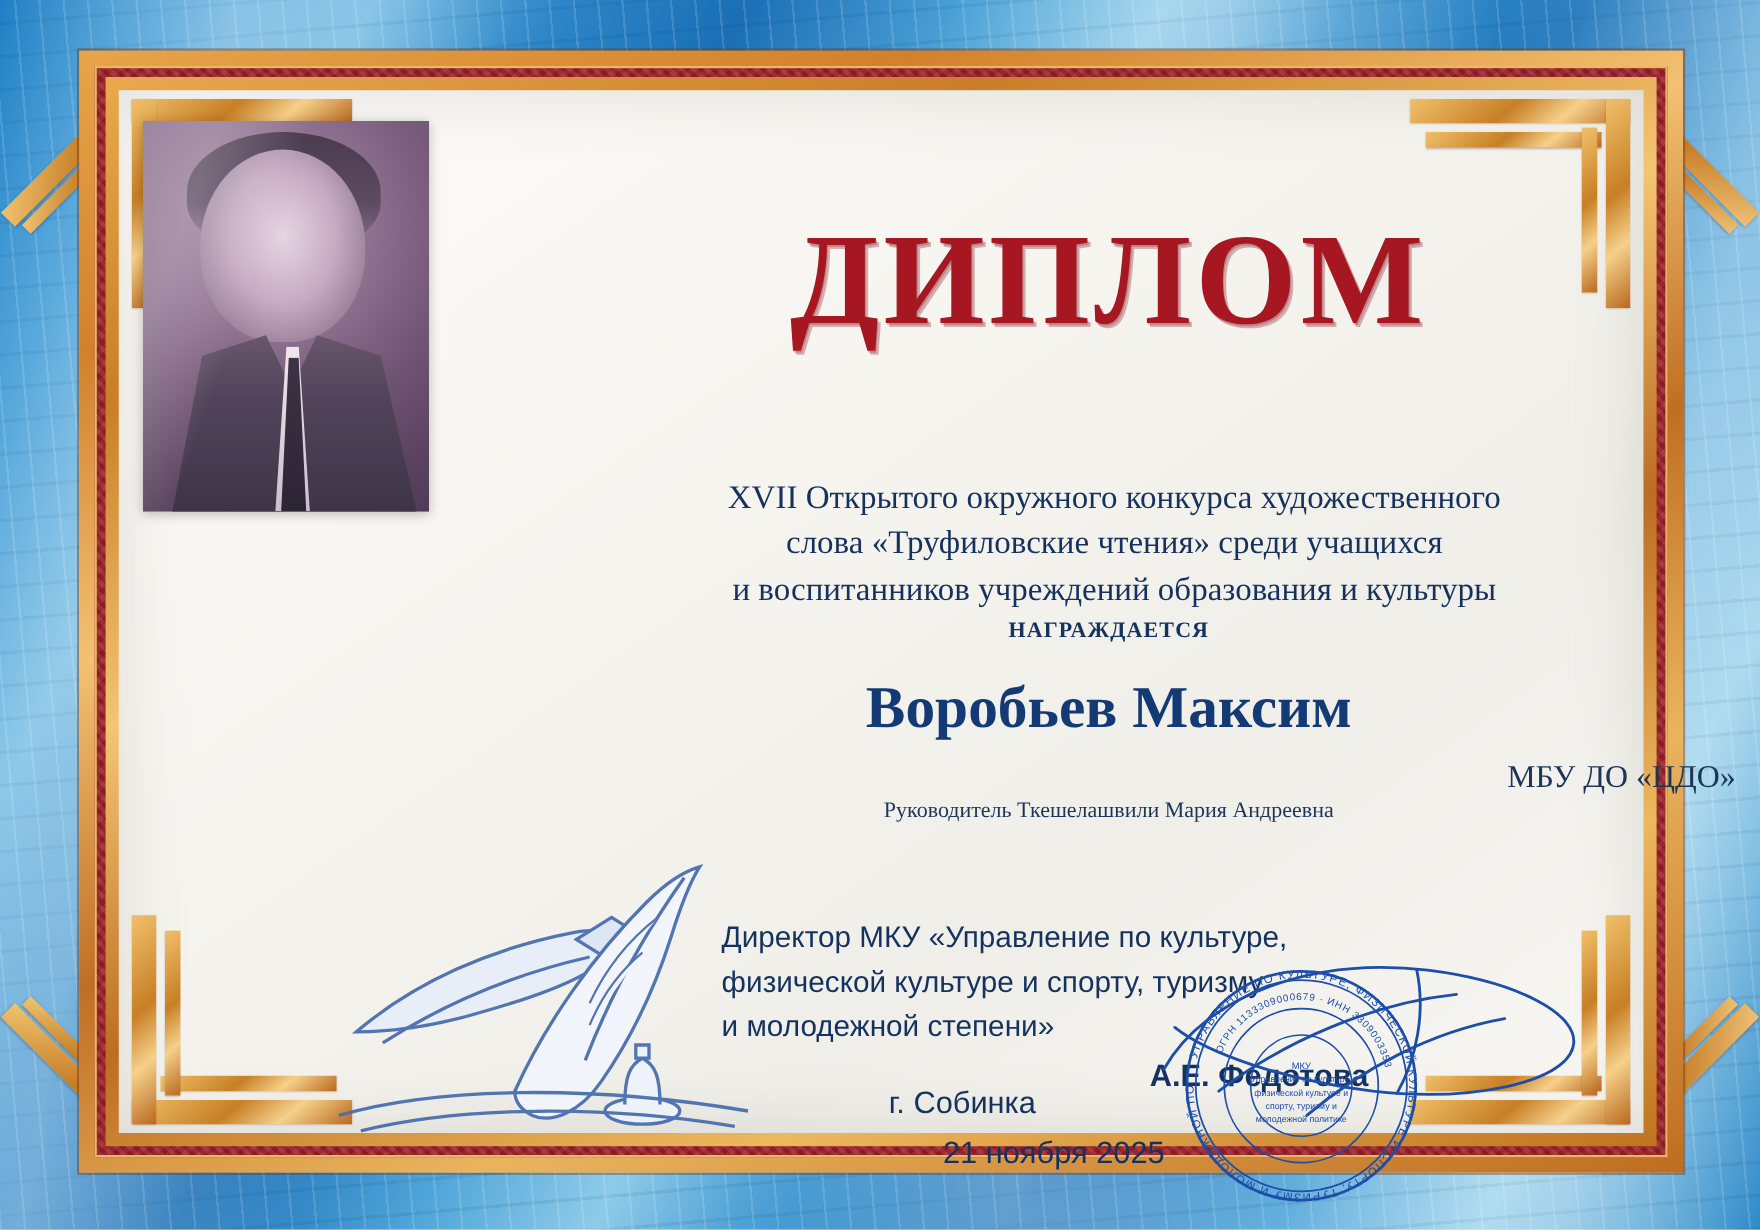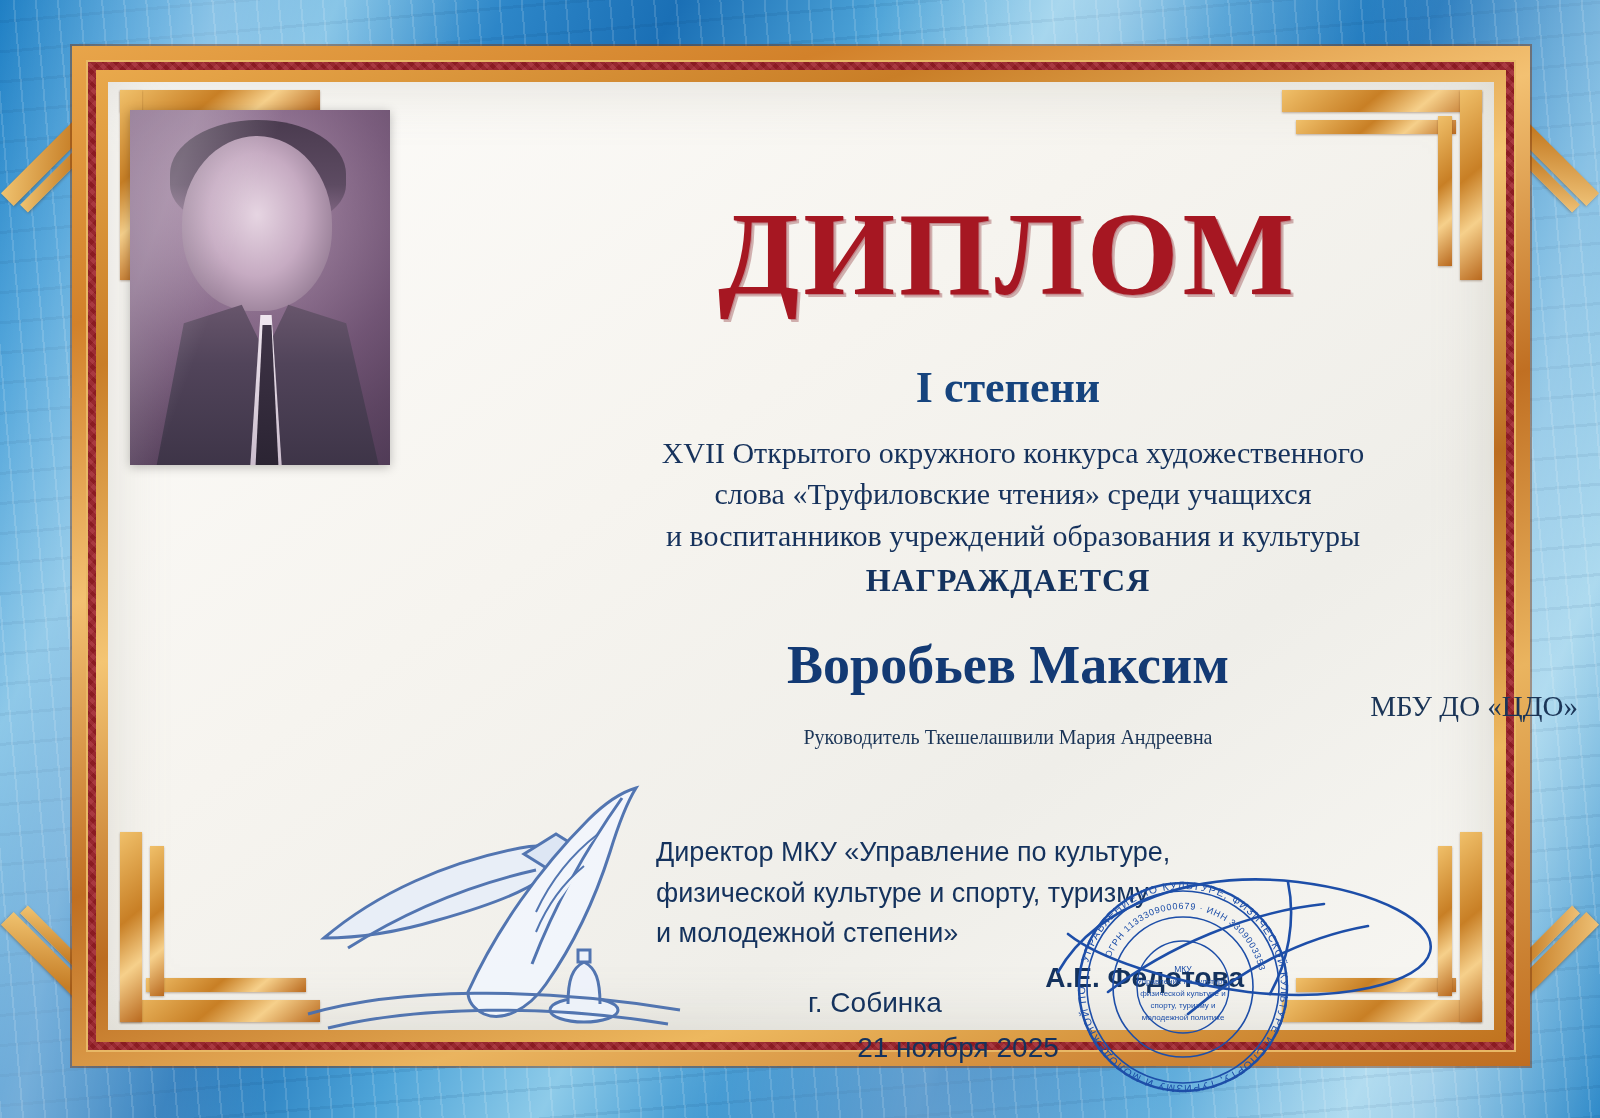--- a/index.html
+++ b/index.html
@@ -206,28 +206,28 @@
     line-height: 1.38;
     color: #16325c;
   }
 
   .awarded-label {
     position: absolute;
     left: 330px; top: 480px;
     width: 1140px;
     text-align: center;
     font-weight: bold;
-    font-size: 32px;
+    font-size: 20px;
     letter-spacing: 1px;
     color: #14335f;
   }
 
   .recipient {
     position: absolute;
-    left: 330px; top: 552px;
+    left: 330px; top: 530px;
     width: 1140px;
     text-align: center;
     font-weight: bold;
     font-size: 54px;
     color: #133a74;
   }
 
   .org {
     position: absolute;
     left: 330px; top: 608px;
@@ -356,21 +356,20 @@
           <div class="hair"></div>
           <div class="face"></div>
           <div class="suit"></div>
           <div class="shirt"></div>
           <div class="tie"></div>
           <div class="glare"></div>
         </div>
 
         <div class="title">ДИПЛОМ</div>
 
-        <div class="degree">I степени</div>
 
         <div class="desc">
           <div>XVII Открытого окружного конкурса художественного</div>
           <div>слова «Труфиловские чтения» среди учащихся</div>
           <div>и воспитанников учреждений образования и культуры</div>
         </div>
 
         <div class="awarded-label">НАГРАЖДАЕТСЯ</div>
 
         <div class="recipient">Воробьев Максим</div>

